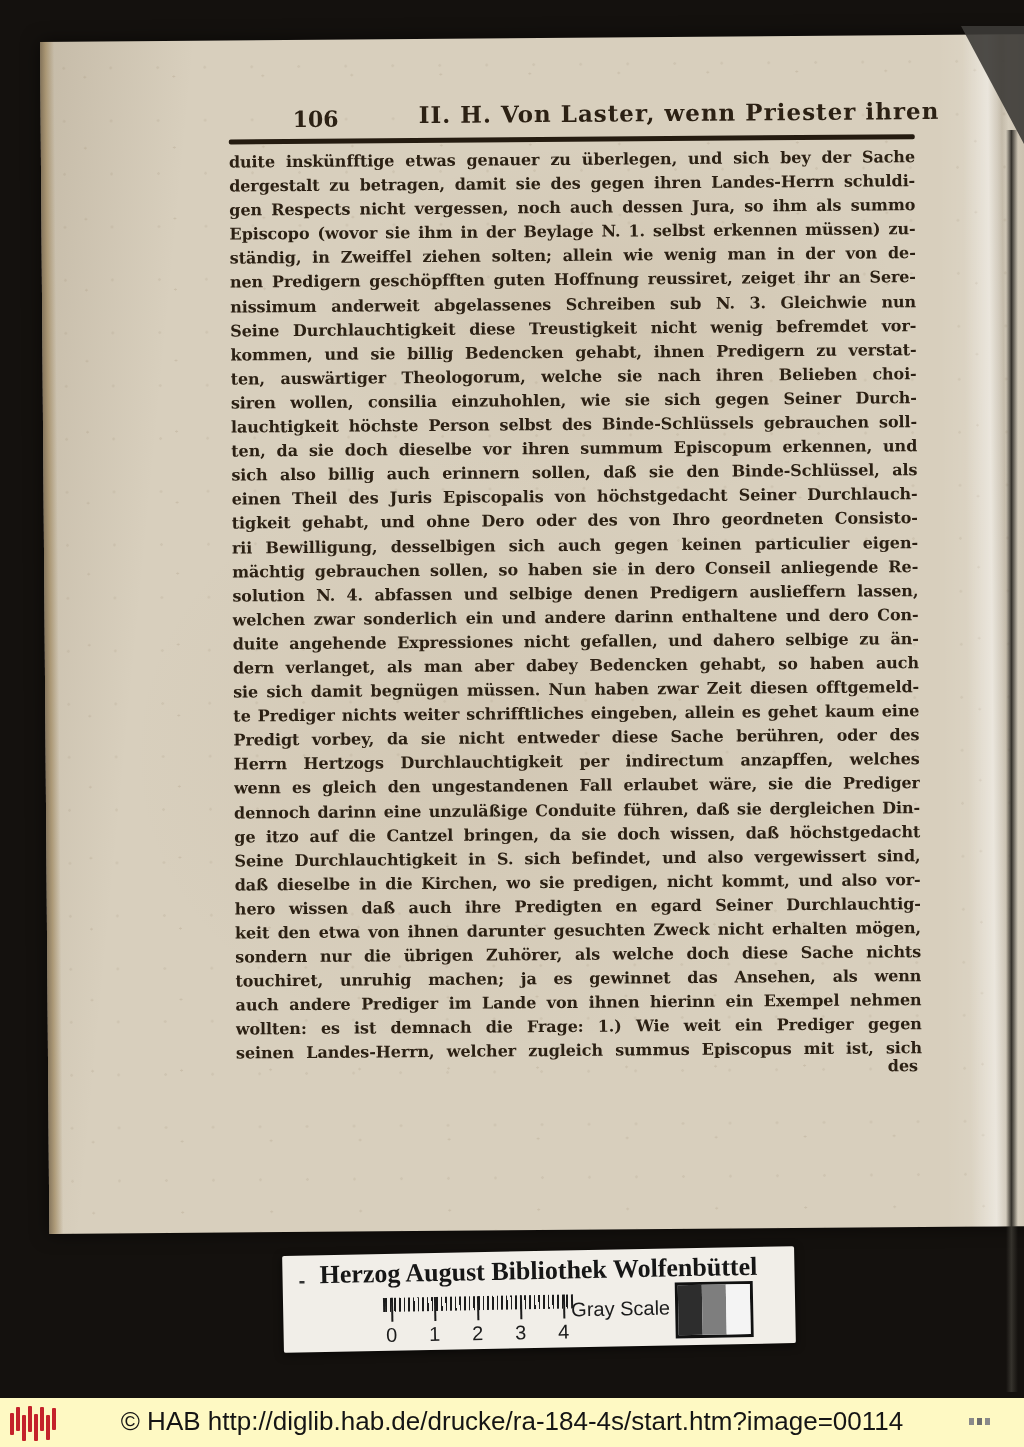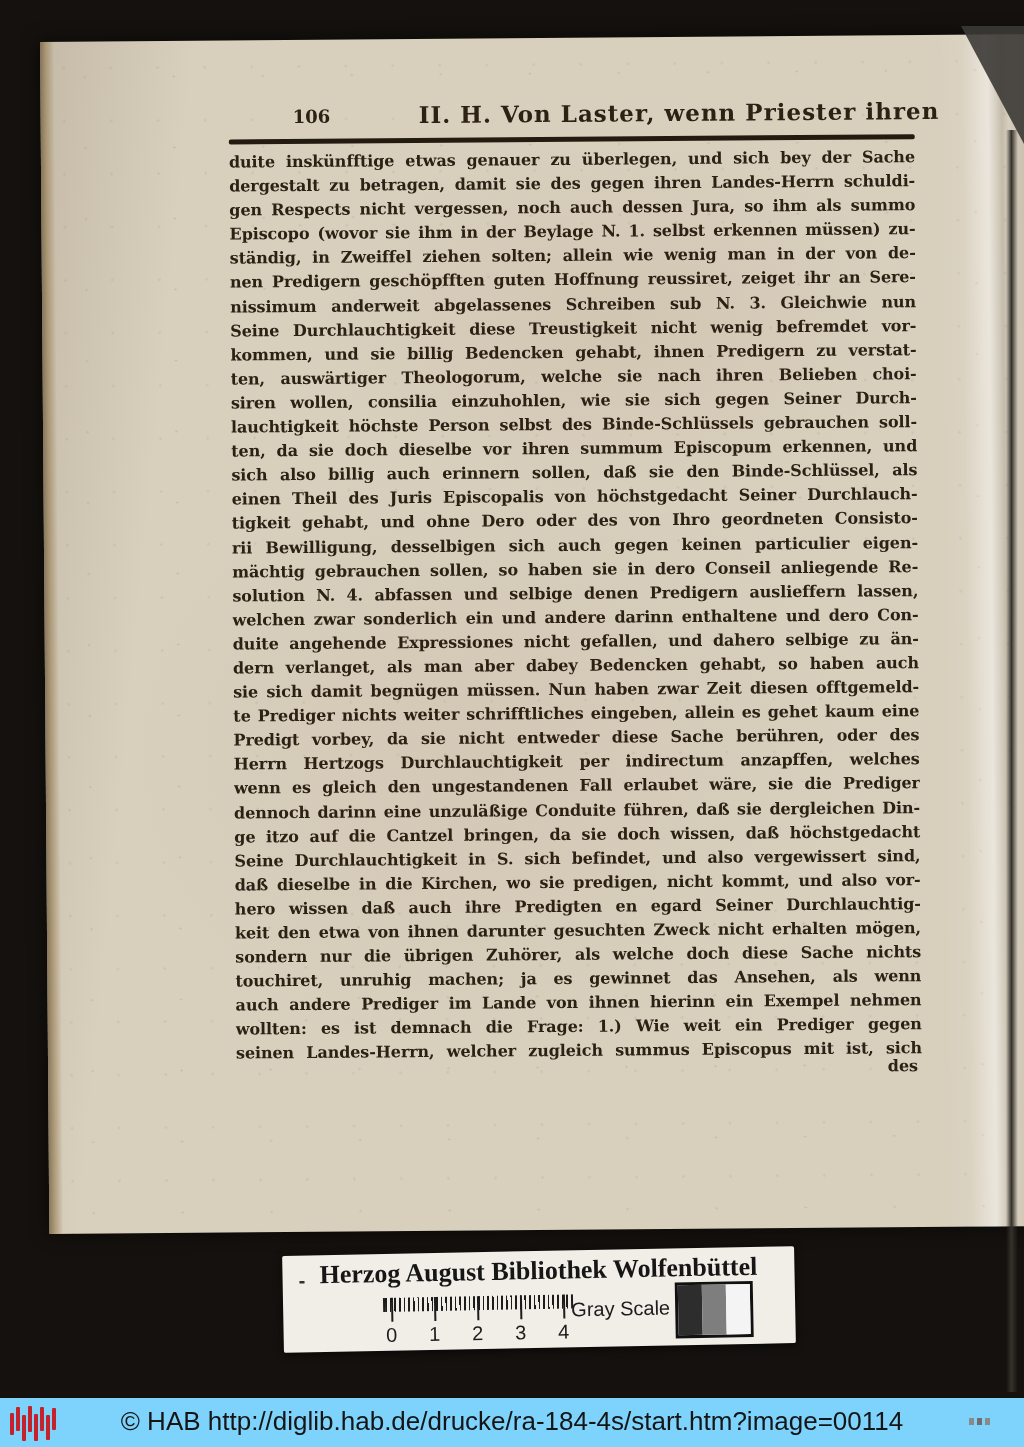--- a/index.html
+++ b/index.html
@@ -34,21 +34,21 @@
     background:linear-gradient(90deg,#6e5c40,#a08a63 40%,rgba(0,0,0,0));
     opacity:.75;
   }
   .gutter-highlight{
     position:absolute;right:18px;top:0;bottom:0;width:46px;
     background:linear-gradient(90deg,rgba(0,0,0,0),rgba(255,255,255,.38) 55%,rgba(90,75,50,.18) 85%,rgba(0,0,0,0));
   }
   .page-header{position:absolute;left:188px;top:62px;width:684px;height:34px;}
   .page-number{
     position:absolute;left:64px;top:4px;
-    font-family:"DejaVu Serif",serif;font-weight:700;font-size:18px;
+    font-family:"DejaVu Serif",serif;font-weight:700;font-size:22px;
   }
   .running-title{
     position:absolute;left:190px;top:0;width:480px;text-align:center;
     font-family:"DejaVu Serif",serif;font-weight:700;font-size:23px;
     letter-spacing:1px;white-space:nowrap;
   }
   .header-rule{
     position:absolute;left:188px;top:99px;width:686px;height:5px;
     background:#241b10;border-radius:2px;
   }
@@ -119,21 +119,21 @@
     border:3px solid #111;background:#fff;display:flex;
   }
   .patch{flex:1;}
   .patch-dark{background:#2d2d2d;}
   .patch-mid{background:#7e7e7e;}
   .patch-light{background:#f4f4f4;}
 
   
   .footer-bar{
     position:absolute;left:0;right:0;top:1398px;height:49px;
-    background:#7dd3fc;
+    background:#fef9c3;
   }
   .hab-logo{position:absolute;left:10px;top:7px;width:60px;height:36px;}
   .hab-logo span{position:absolute;width:4px;background:#c4232b;border-radius:1px;}
   .hab-logo span:nth-child(1){left:0;top:8px;height:22px;}
   .hab-logo span:nth-child(2){left:6px;top:2px;height:24px;}
   .hab-logo span:nth-child(3){left:12px;top:10px;height:26px;}
   .hab-logo span:nth-child(4){left:18px;top:1px;height:26px;}
   .hab-logo span:nth-child(5){left:24px;top:9px;height:27px;}
   .hab-logo span:nth-child(6){left:30px;top:2px;height:24px;}
   .hab-logo span:nth-child(7){left:36px;top:10px;height:25px;}

